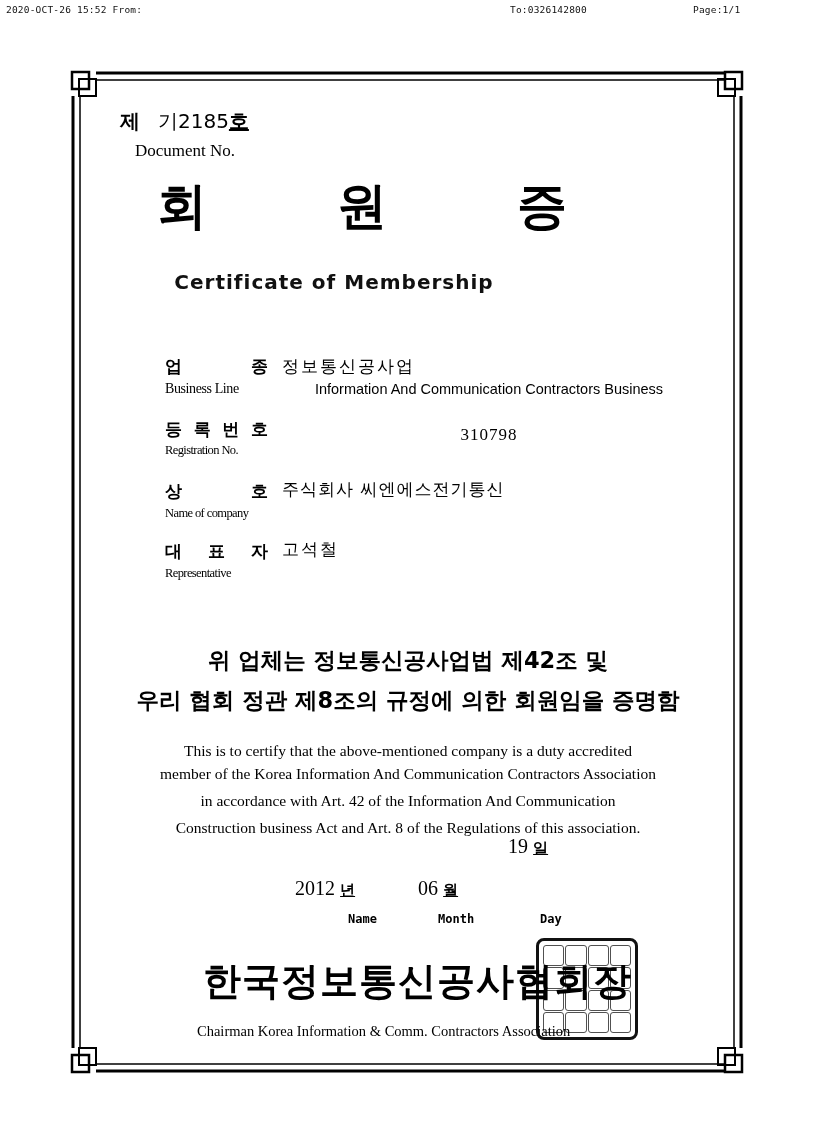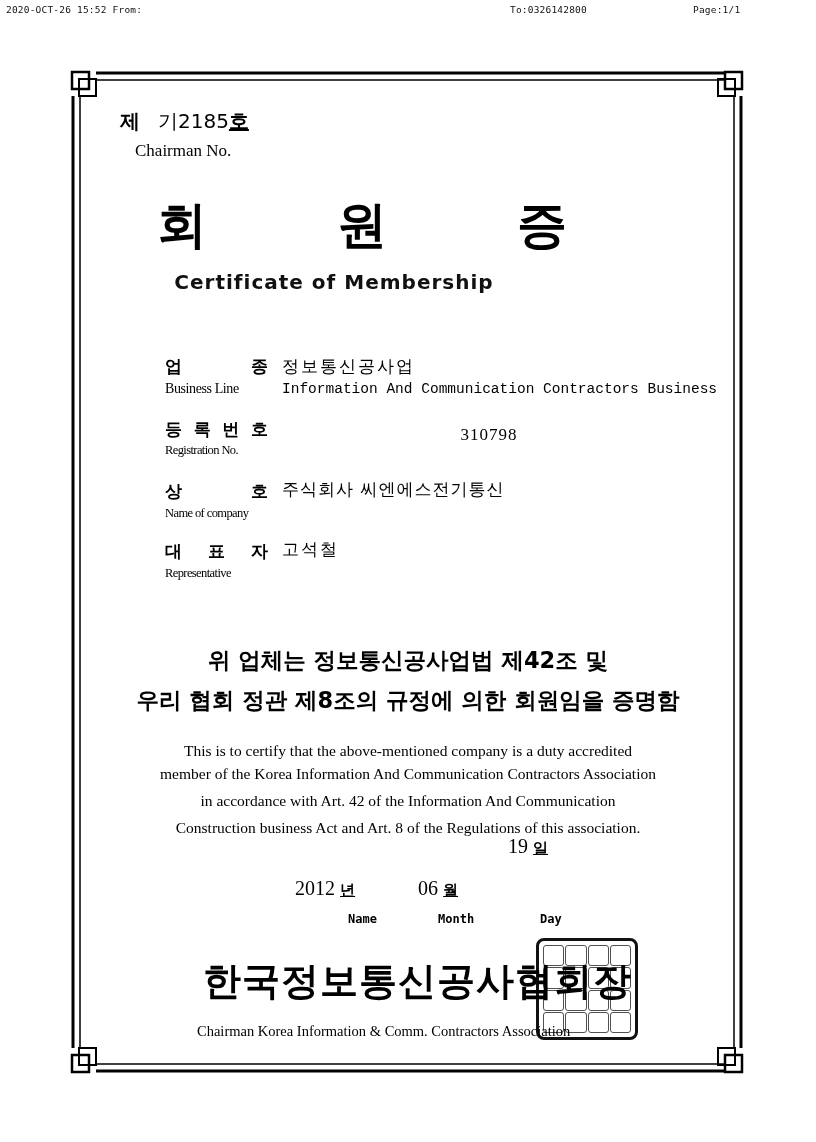--- a/index.html
+++ b/index.html
@@ -14,29 +14,29 @@
   .frame-svg { position: absolute; left: 0; top: 0; }
 
   .abs { position: absolute; white-space: nowrap; }
 
   .doc-no-ko { left: 120px; top: 108px; font-family: "DejaVu Sans", sans-serif; font-size: 20px; }
   .doc-no-ko .je { font-weight: bold; margin-right: 18px; }
   .doc-no-ko .num { font-weight: normal; font-family: "DejaVu Sans", sans-serif; }
   .doc-no-ko .ho { font-weight: bold; text-decoration: underline; }
   .doc-no-en { left: 135px; top: 141px; font-family: "Liberation Serif", serif; font-size: 17px; }
 
-  .title-ko { left: 0; width: 724px; top: 195px; text-align: center; font-family: "DejaVu Sans", sans-serif; font-weight: bold; font-size: 50px; line-height: 60px; }
+  .title-ko { left: 0; width: 724px; top: 176px; text-align: center; font-family: "DejaVu Sans", sans-serif; font-weight: bold; font-size: 50px; line-height: 60px; }
   .title-ko span { display: inline-block; width: 180px; }
   .title-en { left: 0; width: 668px; top: 270px; text-align: center; font-family: "DejaVu Sans", sans-serif; font-size: 20px; font-weight: bold; letter-spacing: 1px; color: #111; }
 
   .row-label-ko { left: 165px; font-family: "DejaVu Sans", sans-serif; font-weight: bold; font-size: 17px; display: flex; justify-content: space-between; width: 103px; }
   .row-label-en { left: 165px; font-family: "Liberation Serif", serif; font-size: 14px; letter-spacing: -0.4px; }
   .row-label-en.small { font-size: 12.5px; letter-spacing: -0.6px; }
   .row-value-ko { left: 282px; width: 414px; text-align: left; font-family: "DejaVu Sans", sans-serif; font-size: 17px; letter-spacing: 2px; }
-  .row-value-en { left: 282px; width: 414px; font-family: Liberation Mono, monospace; font-size: 14.5px; }
+  .row-value-en { left: 282px; width: 414px; text-align: center; font-family: Liberation Sans, sans-serif; font-size: 14.5px; }
   .row-value-num { left: 282px; width: 414px; text-align: center; font-family: "Liberation Serif", serif; font-size: 17px; letter-spacing: 1px; }
 
   .stmt-ko { left: 0; width: 816px; text-align: center; font-family: "DejaVu Sans", sans-serif; font-weight: bold; font-size: 22.5px; }
   .stmt-en { left: 0; width: 816px; text-align: center; font-family: "Liberation Serif", serif; font-size: 15.5px; }
 
   .date-num { font-family: "Liberation Serif", serif; font-size: 20px; }
   .date-unit { font-family: "DejaVu Sans", sans-serif; font-weight: bold; font-size: 15px; text-decoration: underline; }
   .date-en { font-family: "DejaVu Sans Mono", monospace; font-weight: bold; font-size: 12px; }
 
   .issuer-ko { left: 203px; top: 956px; font-family: "DejaVu Sans", sans-serif; font-weight: bold; font-size: 38px; letter-spacing: 1px; }
@@ -78,21 +78,21 @@
     <rect x="79" y="1048" width="17" height="17" stroke-width="2"></rect>
 
     <rect x="725" y="1055" width="17" height="17" stroke-width="2.5"></rect>
     <rect x="718" y="1048" width="17" height="17" stroke-width="2"></rect>
   </g>
 </svg>
 
 <div class="abs doc-no-ko">
   <span class="je">제</span><span class="num">기2185</span><span class="ho">호</span>
 </div>
-<div class="abs doc-no-en">Chairman No.</div>
+<div class="abs doc-no-en">Document No.</div>
 
 <div class="abs title-ko">
   <span>회</span><span>원</span><span>증</span>
 </div>
 <div class="abs title-en">Certificate of Membership</div>
 
 <div class="abs row-label-ko" style="top:355px">
   <span>업</span>
     <span>종</span>
 </div>

